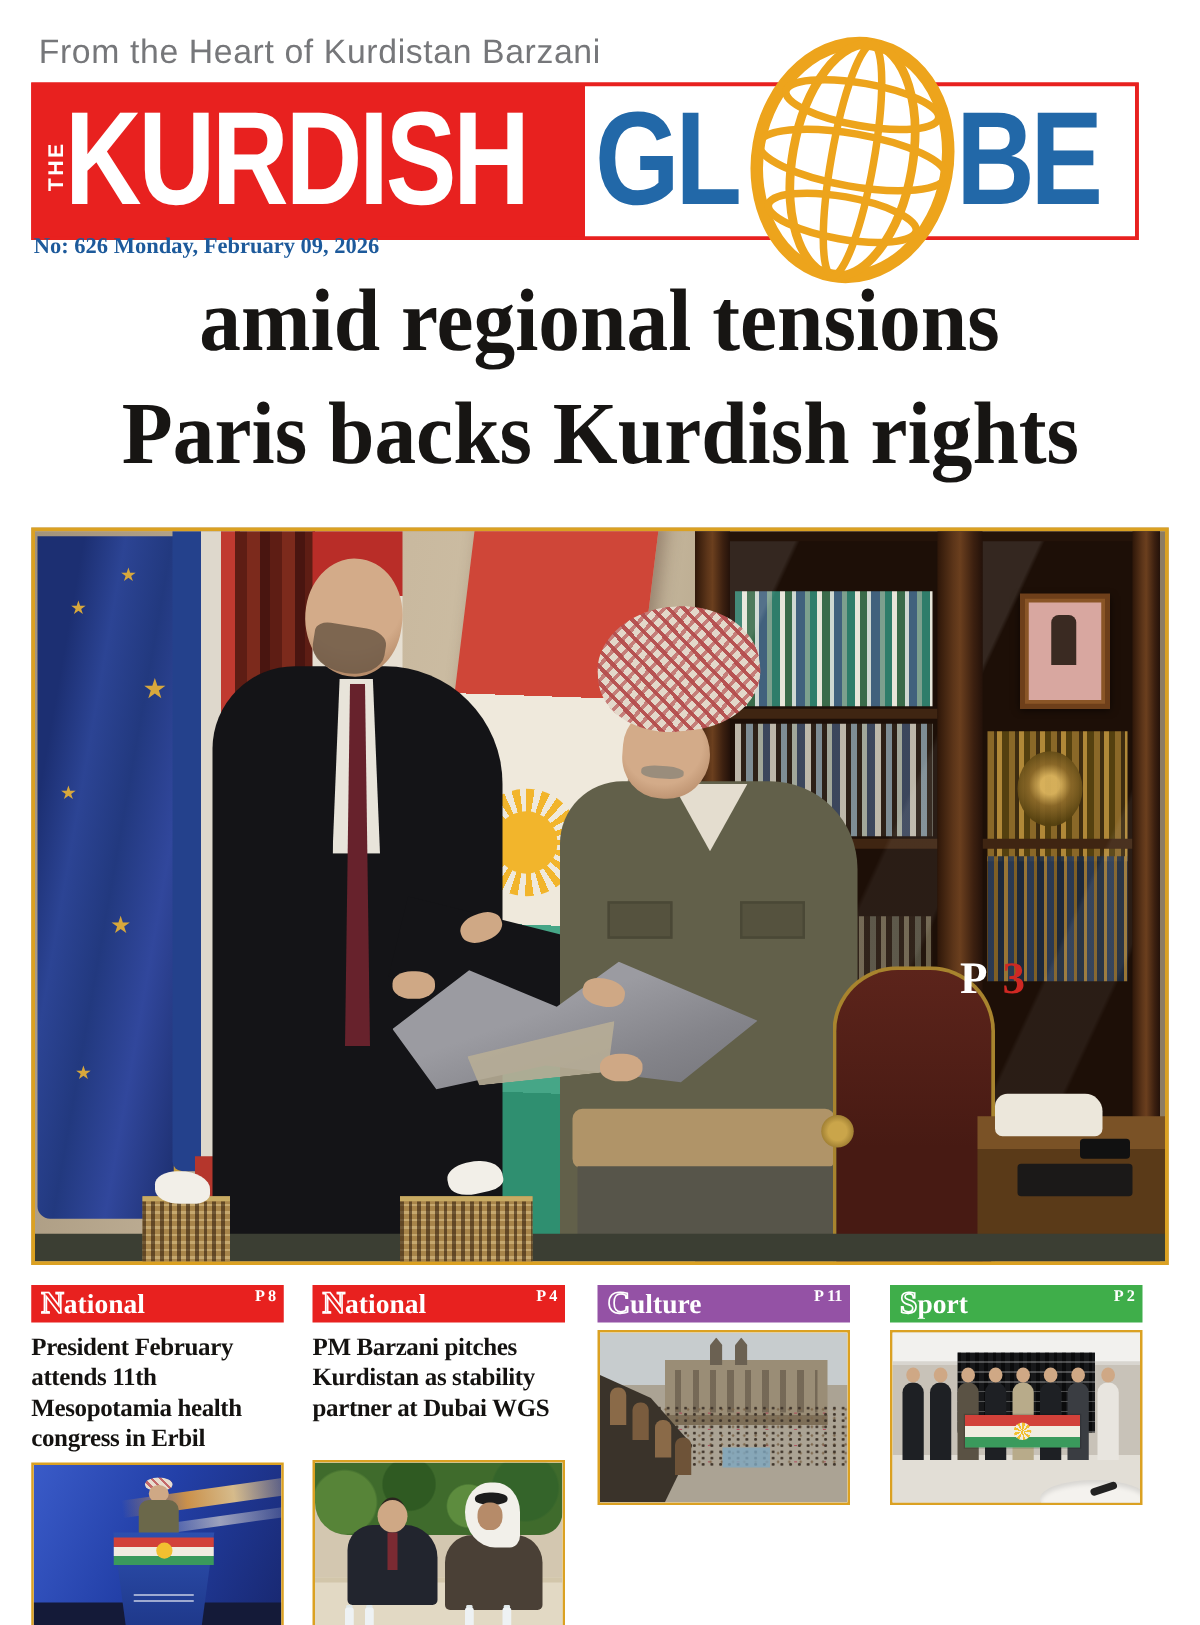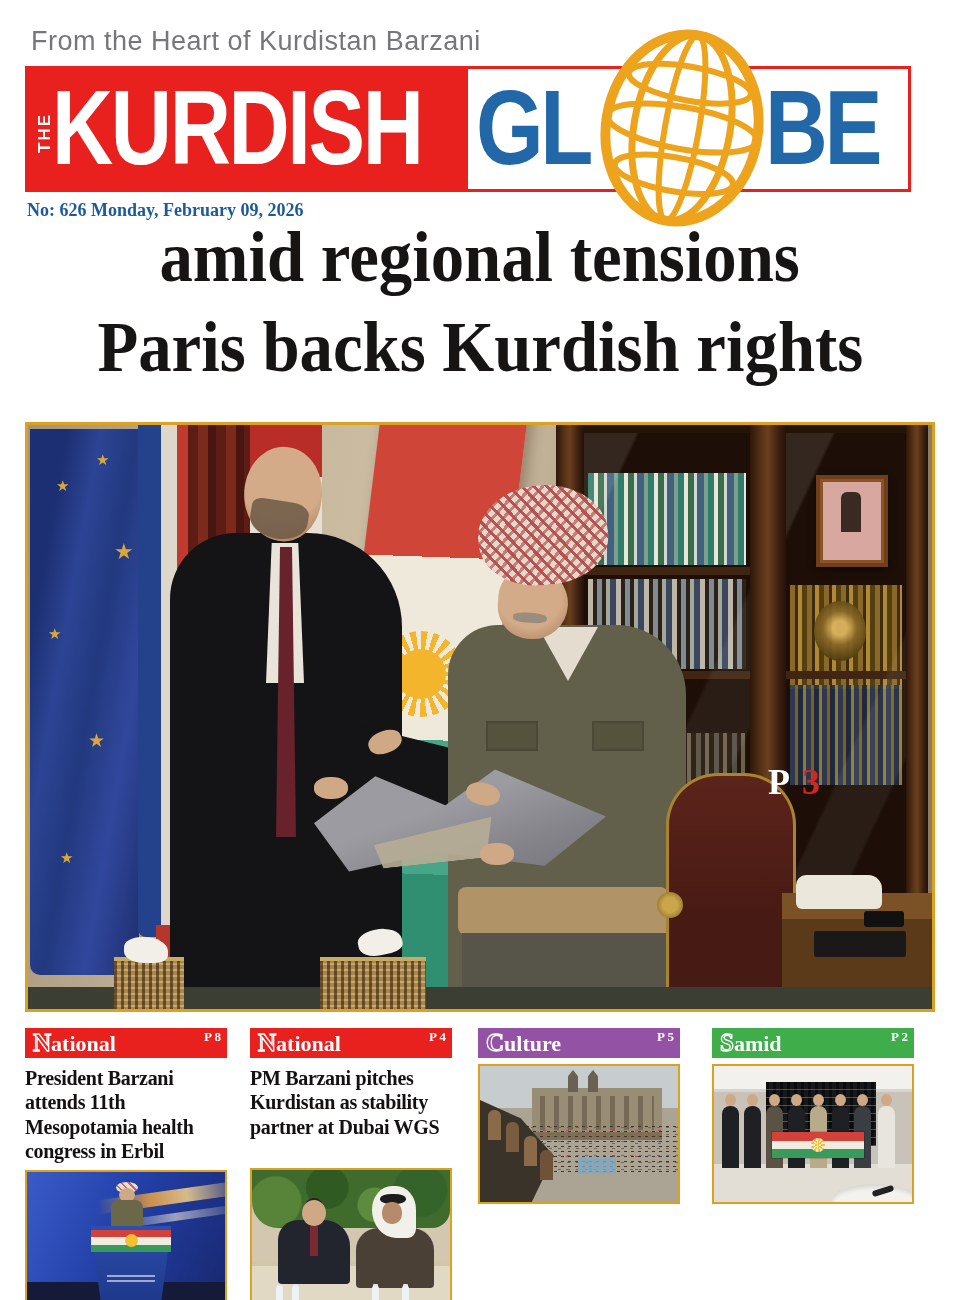--- a/index.html
+++ b/index.html
@@ -20,21 +20,21 @@
                  font-family:"Liberation Sans",sans-serif;font-weight:bold;font-size:106px;
                  letter-spacing:-3px;transform:scaleX(.80);transform-origin:left center;
                  line-height:130px;white-space:nowrap;}
   .brand-gl{position:absolute;left:448px;top:-7px;color:#2268a8;
             font-family:"Liberation Sans",sans-serif;font-weight:bold;font-size:106px;
             letter-spacing:-4px;transform:scaleX(.82);transform-origin:left center;line-height:130px;}
   .brand-be{position:absolute;left:737px;top:-7px;color:#2268a8;
             font-family:"Liberation Sans",sans-serif;font-weight:bold;font-size:106px;
             letter-spacing:-4px;transform:scaleX(.82);transform-origin:left center;line-height:130px;}
   .globe-wrap{position:absolute;left:566px;top:-44px;width:176px;height:206px;}
-  .issue-line{position:absolute;left:27px;top:200px;font-size:18px;font-weight:bold;color:#1d5a9b;}
+  .issue-line{position:absolute;left:27px;top:186px;font-size:18px;font-weight:bold;color:#1d5a9b;}
 
   
   .headline{position:absolute;left:0;top:212px;width:960px;text-align:center;
             font-weight:bold;color:#171513;font-size:71px;line-height:90px;}
   .headline .hl{display:inline-block;transform:scaleX(.94);white-space:nowrap;}
 
   
   .photo{position:absolute;left:25px;top:422px;width:904px;height:584px;
          border:3px solid #dba122;overflow:hidden;background:#bdac92;}
   .scene{position:absolute;inset:0;}
@@ -155,21 +155,21 @@
   .tb1{left:86px;width:70px;} .tb2{left:292px;width:106px;}
   .tissue{position:absolute;width:44px;height:26px;background:#f2efe8;border-radius:40% 55% 30% 45%;}
   .ts1{left:96px;top:512px;} .ts2{left:330px;top:504px;transform:rotate(-12deg);}
   .floor-strip{position:absolute;left:0;right:0;top:562px;height:22px;background:#3b3e33;}
   .page-ref{position:absolute;left:740px;top:336px;font-weight:bold;font-size:36px;letter-spacing:2px;}
   .page-ref .pl{color:#ffffff;} .page-ref .pn{color:#cf2823;margin-left:10px;}
 
   
   .teaser{position:absolute;top:1028px;width:202px;}
   .t0{left:25px;} .t1{left:250px;} .t2{left:478px;} .t3{left:712px;}
-  .bar{height:30px;display:flex;align-items:flex-start;justify-content:space-between;
+  .bar{height:30px;display:flex;align-items:flex-end;justify-content:space-between;
        padding:0 6px 0 8px;box-sizing:border-box;}
   .bar-red{background:#e8211f;} .bar-purple{background:#9452a5;} .bar-green{background:#3fae4a;}
   .bar .lbl{color:#fff;font-weight:bold;font-size:22px;line-height:30px;}
   .bar .init{-webkit-text-stroke:1.3px #ffffff;color:transparent;font-size:25px;}
   .bar .pnum{color:#fff;font-weight:bold;font-size:13px;align-self:flex-start;margin-top:1px;}
   .thead{margin-top:8px;font-weight:bold;font-size:20px;line-height:1.22;color:#141210;
          letter-spacing:-.3px;min-height:96px;}
   .tphoto{position:relative;margin-top:6px;height:136px;border:2px solid #dba122;overflow:hidden;}
 
   
@@ -381,21 +381,21 @@
       <span class="pl">P</span><span class="pn">3</span>
     </div>
   </div>
 </div>
 
 <div class="teaser t0">
   <div class="bar bar-red">
     <span class="lbl"><span class="init">N</span><span>ational</span></span>
     <span class="pnum">P 8</span>
   </div>
-  <div class="thead">President Barzani attends 11th Mesopotamia health congress in Erbil</div>
+  <div class="thead">President February attends 11th Mesopotamia health congress in Erbil</div>
   <div class="tphoto">
     <div class="s1-bg"></div>
     <div class="s1-streak"></div>
     <div class="s1-streak2"></div>
     <div class="s1-floor"></div>
     <div class="s1-turban"></div>
     <div class="s1-head"></div>
     <div class="s1-bodyfig"></div>
     <div class="s1-podium"></div>
     <div class="s1-flagband"></div>
@@ -420,40 +420,40 @@
     <div class="s2-bottle s2-b1"></div>
     <div class="s2-bottle s2-b2"></div>
     <div class="s2-bottle s2-b3"></div>
     <div class="s2-bottle s2-b4"></div>
   </div>
 </div>
 
 <div class="teaser t2">
   <div class="bar bar-purple">
     <span class="lbl"><span class="init">C</span><span>ulture</span></span>
-    <span class="pnum">P 5</span>
+    <span class="pnum">P 11</span>
   </div>
   <div class="tphoto">
     <div class="s3-bg"></div>
     <div class="s3-building"></div>
     <div class="s3-tower s3-tw1"></div>
     <div class="s3-tower s3-tw2"></div>
     <div class="s3-crowd"></div>
     <div class="s3-rocks"></div>
     <div class="s3-fig s3-f1"></div>
     <div class="s3-fig s3-f2"></div>
     <div class="s3-fig s3-f3"></div>
     <div class="s3-fig s3-f4"></div>
     <div class="s3-wall"></div>
   </div>
 </div>
 
 <div class="teaser t3">
   <div class="bar bar-green">
-    <span class="lbl"><span class="init">S</span><span>amid</span></span>
+    <span class="lbl"><span class="init">S</span><span>port</span></span>
     <span class="pnum">P 2</span>
   </div>
   <div class="tphoto">
     <div class="s4-bg"></div>
     <div class="s4-ceiling"></div>
     <div class="s4-floor"></div>
     <div class="s4-backdrop"></div>
     <div class="s4-fig s4-g1"></div>
     <div class="s4-fig s4-g2"></div>
     <div class="s4-fig s4-g3"></div>

